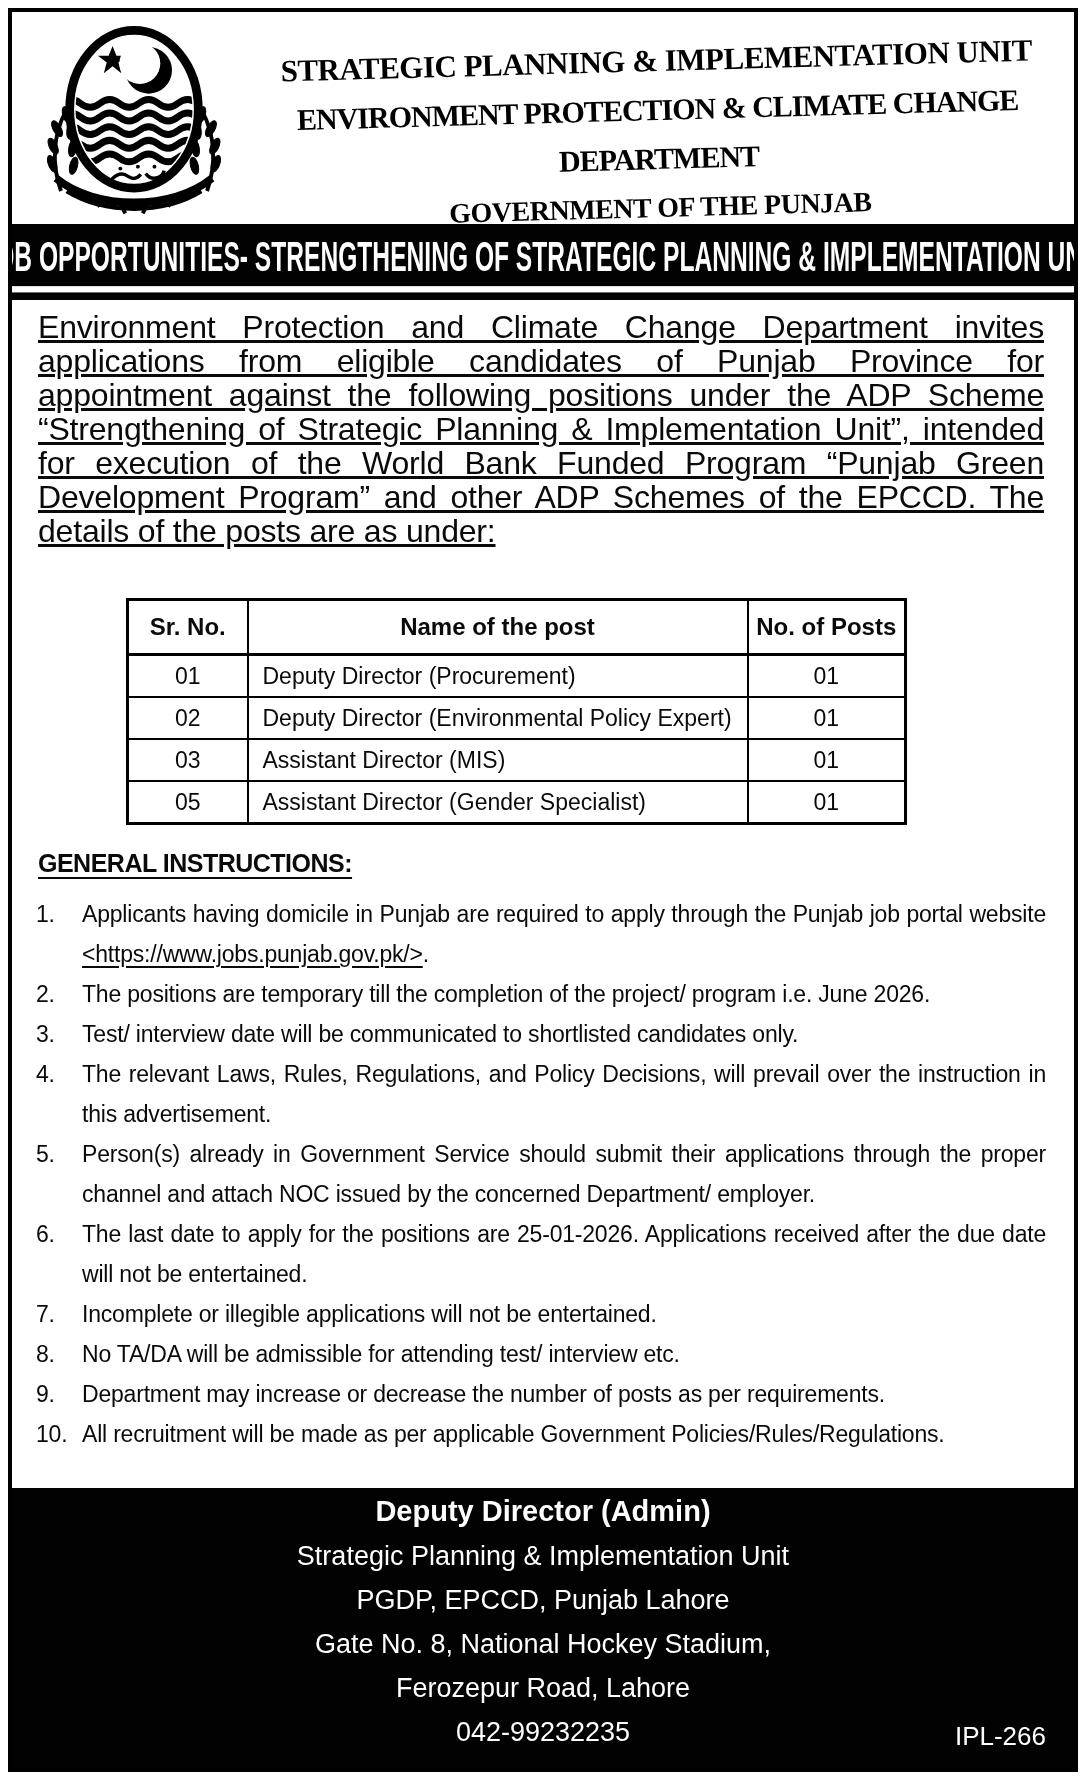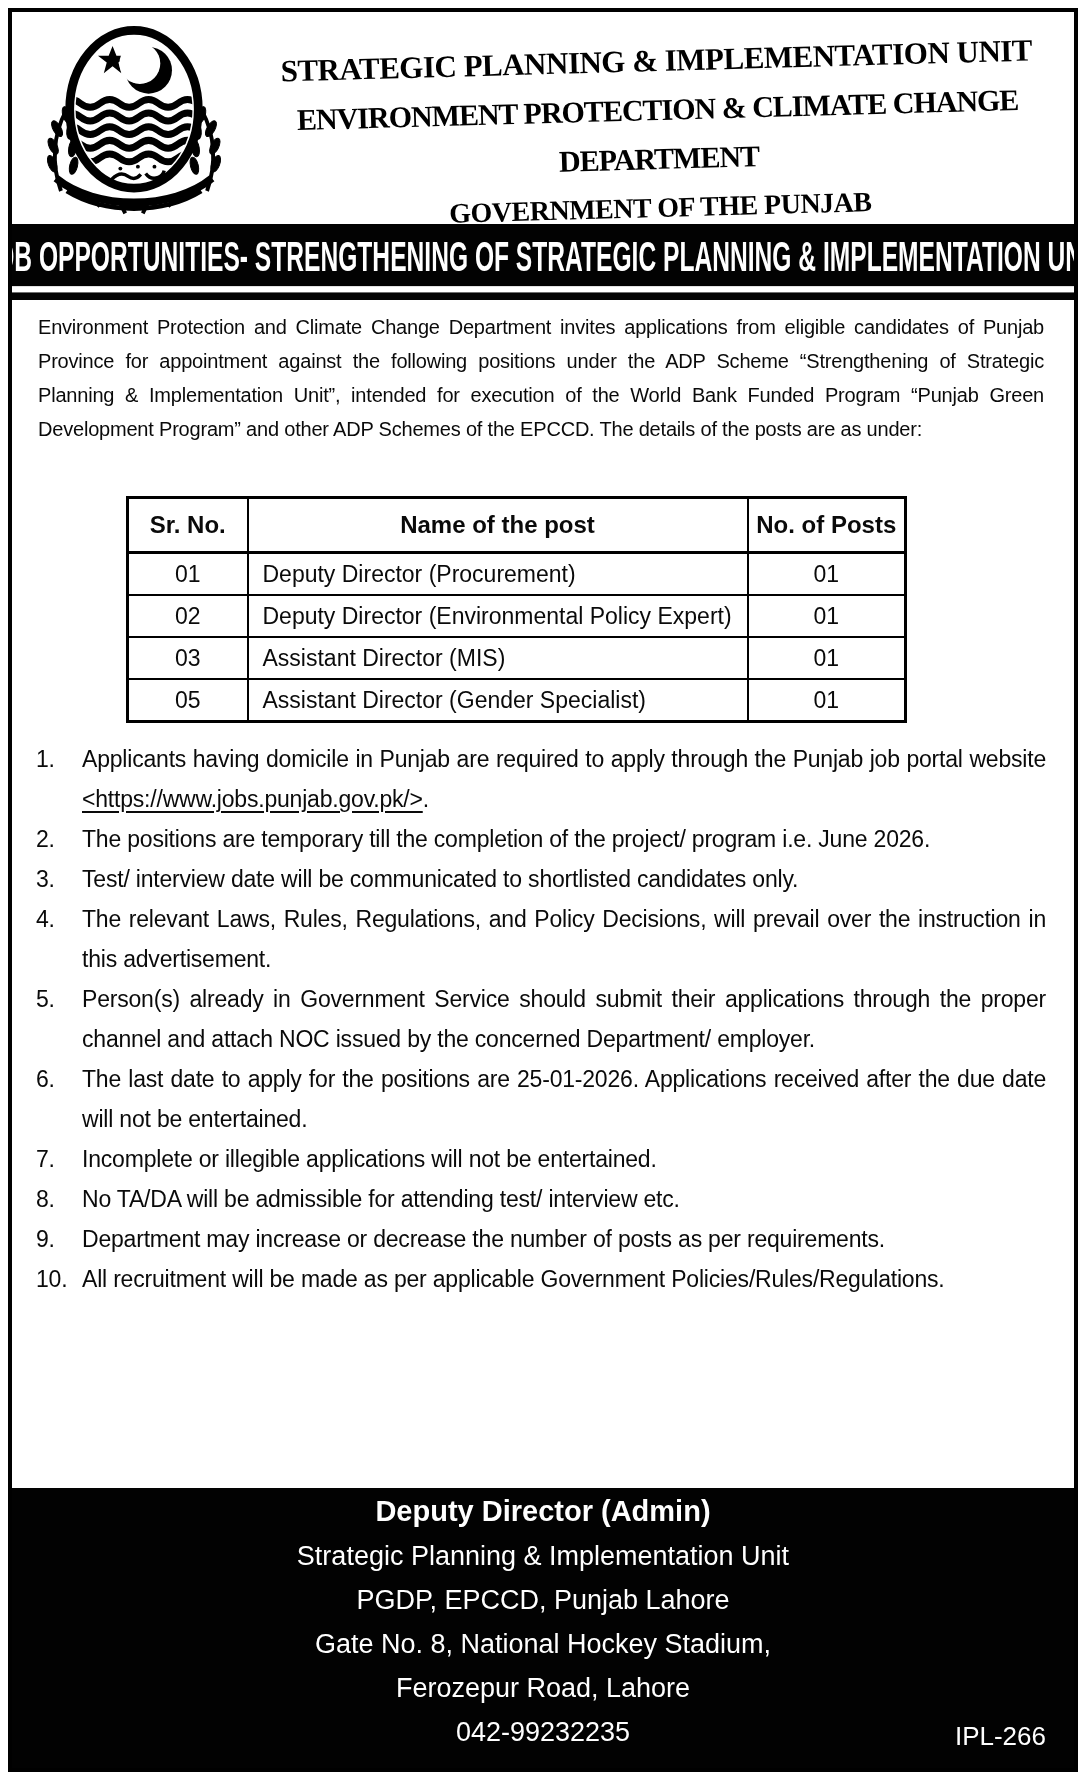--- a/index.html
+++ b/index.html
@@ -25,22 +25,22 @@
   .h3{font-size:28px;line-height:49px;letter-spacing:-0.5px;}
   
   .banner{height:76px;background:#020202;display:flex;align-items:center;justify-content:center;}
   .banner-text{
     color:#fff;font-weight:700;font-size:41px;white-space:nowrap;display:inline-block;
     transform:scaleX(0.60) scaleY(1.05);transform-origin:center;
     border-bottom:6px solid #fff;padding:0 6px 4px;letter-spacing:0;
   }
   
   .intro{
-    margin:10px 30px 0 26px;font-size:20px;line-height:34px;
-    text-align:justify;letter-spacing:-0.2px;
+    margin:10px 30px 0 26px;font-size:32px;line-height:34px;
+    text-align:justify;letter-spacing:-0.2px;text-decoration:underline;
   }
   
   .posts-table{
     margin:50px 0 0 114px;border-collapse:collapse;table-layout:fixed;width:778px;
     border:3px solid #000;font-size:23px;
   }
   .posts-table th,.posts-table td{border:2px solid #000;padding:0;}
   .posts-table th{height:52px;font-size:24px;font-weight:700;text-align:center;border-bottom:3px solid #000;}
   .posts-table td{height:40px;}
   .col-sr{width:120px;} .col-name{width:500px;} .col-posts{width:158px;}
@@ -166,20 +166,21 @@
         <td class="c">01</td>
       </tr>
       <tr>
         <td class="c">05</td>
         <td class="name">Assistant Director (Gender Specialist)</td>
         <td class="c">01</td>
       </tr>
     </tbody>
   </table>
 
+  <div class="gi-heading">GENERAL INSTRUCTIONS:</div>
 
   <div class="gi-list">
     <div class="gi-item">
       <span class="gi-num">1.</span>
       <span class="gi-text"><span>Applicants having domicile in Punjab are required to apply through the Punjab job portal website </span><span class="link-underline">&lt;https://www.jobs.punjab.gov.pk/&gt;</span><span>.</span></span>
     </div>
     <div class="gi-item">
       <span class="gi-num">2.</span>
       <span class="gi-text">The positions are temporary till the completion of the project/ program i.e. June 2026.</span>
     </div>

